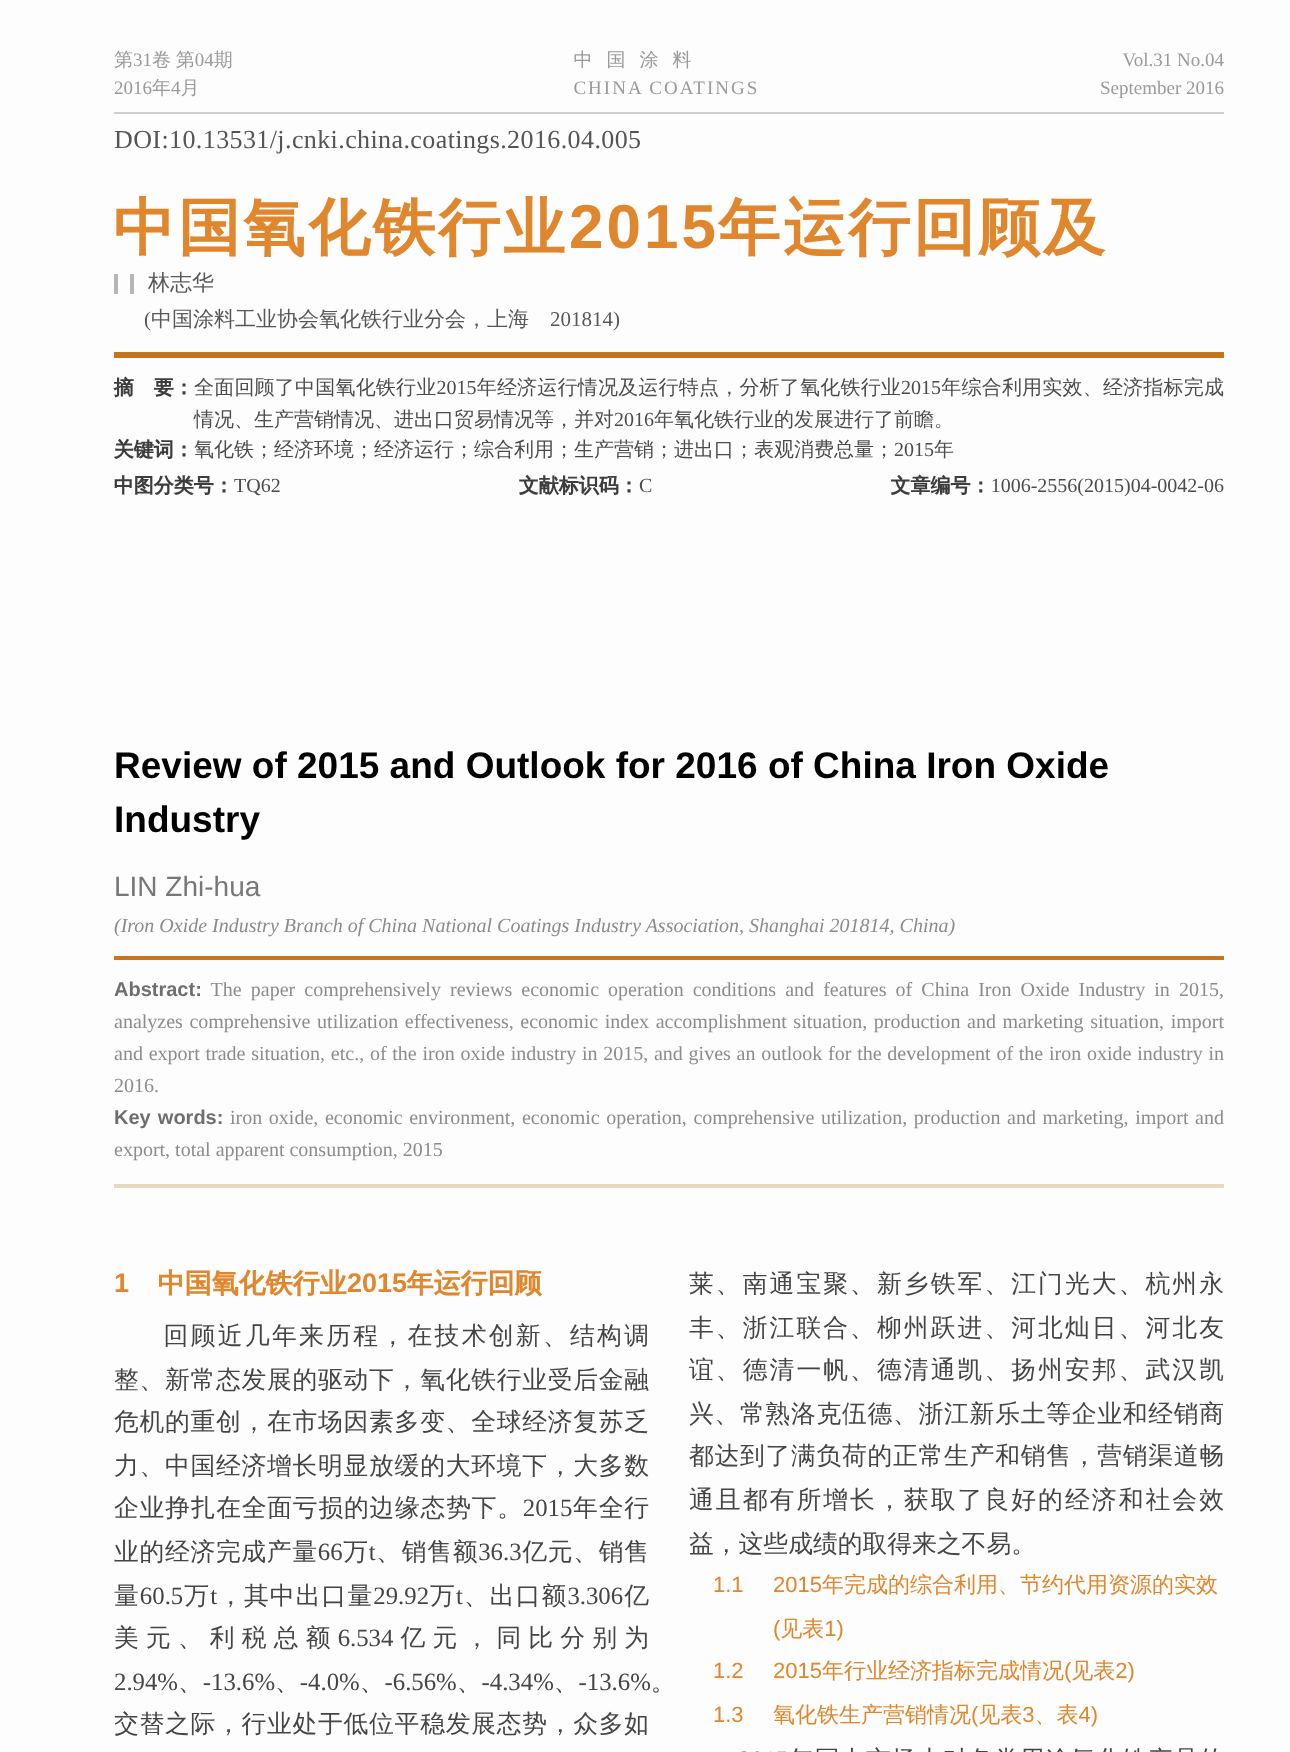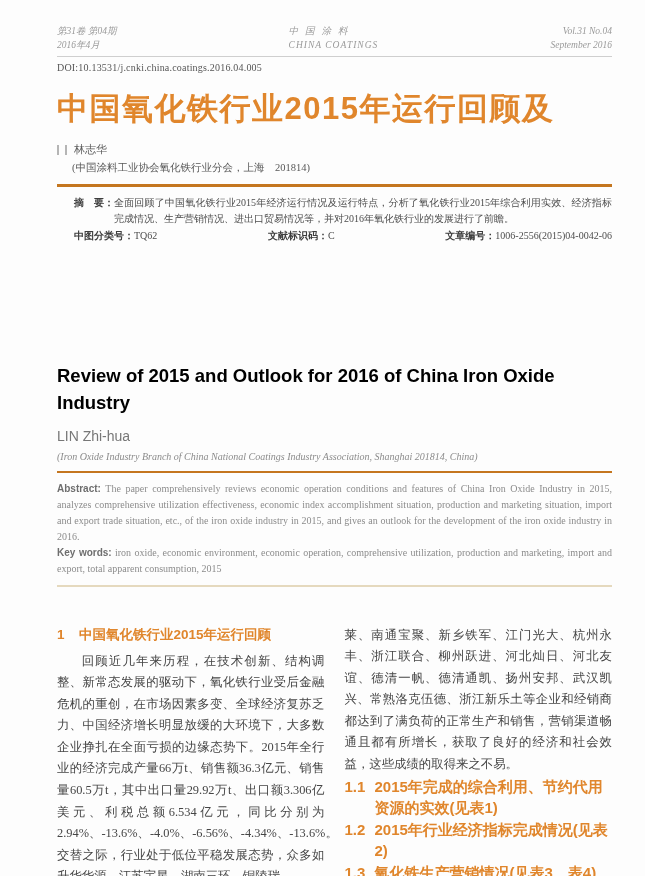--- a/index.html
+++ b/index.html
@@ -5,41 +5,41 @@
   html,body{margin:0;padding:0;}
   body{
     width:645px;height:876px;background:#fdfdfd;overflow:hidden;position:relative;
     font-family:"Liberation Serif","DejaVu Serif",serif;
     -webkit-font-smoothing:antialiased;
   }
   .page{width:645px;height:876px;box-sizing:border-box;padding:24px 33px 0 57px;}
 
   
   .journal-header{display:flex;justify-content:space-between;align-items:flex-start;
-    font-size:9.5px;line-height:14px;color:#9a9a9a;font-style:italic;}
+    font-size:9.5px;line-height:14px;color:#9a9a9a;}
   .jh-left{text-align:left;}
   .jh-center{}
   .jh-center .cn{letter-spacing:7px;}
   .jh-center .en{letter-spacing:1px;}
   .jh-right{text-align:right;}
   .header-rule{border:none;border-top:1px solid #cfcfcf;margin:4px 0 5px 0;}
-  .doi-line{font-size:10px;color:#555;letter-spacing:.2px;}
+  .doi-line{font-size:13px;color:#555;letter-spacing:.2px;}
 
   
   .cn-title{margin-top:16px;font-family:"Liberation Sans","DejaVu Sans",sans-serif;
     font-weight:bold;font-size:31px;line-height:40px;color:#e0862c;letter-spacing:1.5px;}
-  .cn-author-row{margin-top:13px;font-size:11px;color:#5a5a5a;
+  .cn-author-row{font-size:11px;color:#5a5a5a;
     font-family:"Liberation Sans","DejaVu Sans",sans-serif;display:flex;align-items:center;}
   .author-marker{display:inline-block;width:6px;height:10px;margin-right:7px;
     border-left:2px solid #b5b5b5;border-right:2px solid #b5b5b5;}
   .cn-affiliation{margin-top:4px;font-size:10.5px;color:#585858;padding-left:15px;}
   .thick-rule{height:3px;background:#c4761f;border:none;margin:9px 0 8px 0;}
 
   
-  .abs-block{font-size:10px;line-height:15.5px;color:#4c4c4c;margin-left:17px;}
+  .abs-block{font-size:10px;line-height:15.5px;color:#4c4c4c;}
   .hang-row{display:flex;}
   .hang-row .lbl{white-space:nowrap;font-family:"Liberation Sans","DejaVu Sans",sans-serif;
     font-weight:bold;color:#3d3d3d;}
   .hang-row .txt{text-align:justify;}
   .meta-row{display:flex;justify-content:space-between;margin-top:2px;}
   .meta-row .lbl{font-family:"Liberation Sans","DejaVu Sans",sans-serif;font-weight:bold;color:#3d3d3d;}
 
   
   .en-title{margin-top:118px;font-family:"Liberation Sans","DejaVu Sans",sans-serif;
     font-weight:bold;font-size:18.5px;line-height:27px;color:#000000;}
@@ -53,21 +53,21 @@
 
   
   .body-cols{display:flex;gap:20px;margin-top:38px;}
   .col{flex:1;min-width:0;}
   .sec-heading{display:flex;font-family:"Liberation Sans","DejaVu Sans",sans-serif;
     font-weight:bold;font-size:13.5px;color:#e0862c;line-height:20px;margin-bottom:6px;}
   .sec-heading .num{width:22px;flex:none;}
   .body-para{font-size:12.4px;line-height:21.6px;color:#454545;text-align:justify;margin:0;}
   .indent{text-indent:2em;}
   .subsec{display:flex;font-family:"Liberation Sans","DejaVu Sans",sans-serif;
-    font-weight:bold;font-size:15px;line-height:21.6px;color:#e0862c;}
+    font-weight:normal;font-size:11px;line-height:21.6px;color:#e0862c;margin-left:12px;}
   .subsec .num{width:30px;flex:none;}
   .subsec .txt{text-align:left;}
 </style>
 </head>
 <body>
 
 <div class="page">
 
   <div class="journal-header">
     <div class="jh-left">
@@ -95,20 +95,24 @@
     <span>林志华</span>
   </div>
   <div class="cn-affiliation">(中国涂料工业协会氧化铁行业分会，上海　201814)</div>
 
   <hr class="thick-rule">
 
   <div class="abs-block">
     <div class="hang-row">
       <span class="lbl">摘　要：</span>
       <span class="txt">全面回顾了中国氧化铁行业2015年经济运行情况及运行特点，分析了氧化铁行业2015年综合利用实效、经济指标完成情况、生产营销情况、进出口贸易情况等，并对2016年氧化铁行业的发展进行了前瞻。</span>
+    </div>
+    <div class="hang-row">
+      <span class="lbl">关键词：</span>
+      <span class="txt">氧化铁；经济环境；经济运行；综合利用；生产营销；进出口；表观消费总量；2015年</span>
     </div>
     <div class="meta-row">
       <span><span class="lbl">中图分类号：</span><span>TQ62</span></span>
       <span><span class="lbl">文献标识码：</span><span>C</span></span>
       <span><span class="lbl">文章编号：</span><span>1006-2556(2015)04-0042-06</span></span>
     </div>
   </div>
 
   <div class="en-title">Review of 2015 and Outlook for 2016 of China Iron Oxide Industry</div>
   <div class="en-author">LIN Zhi-hua</div>

